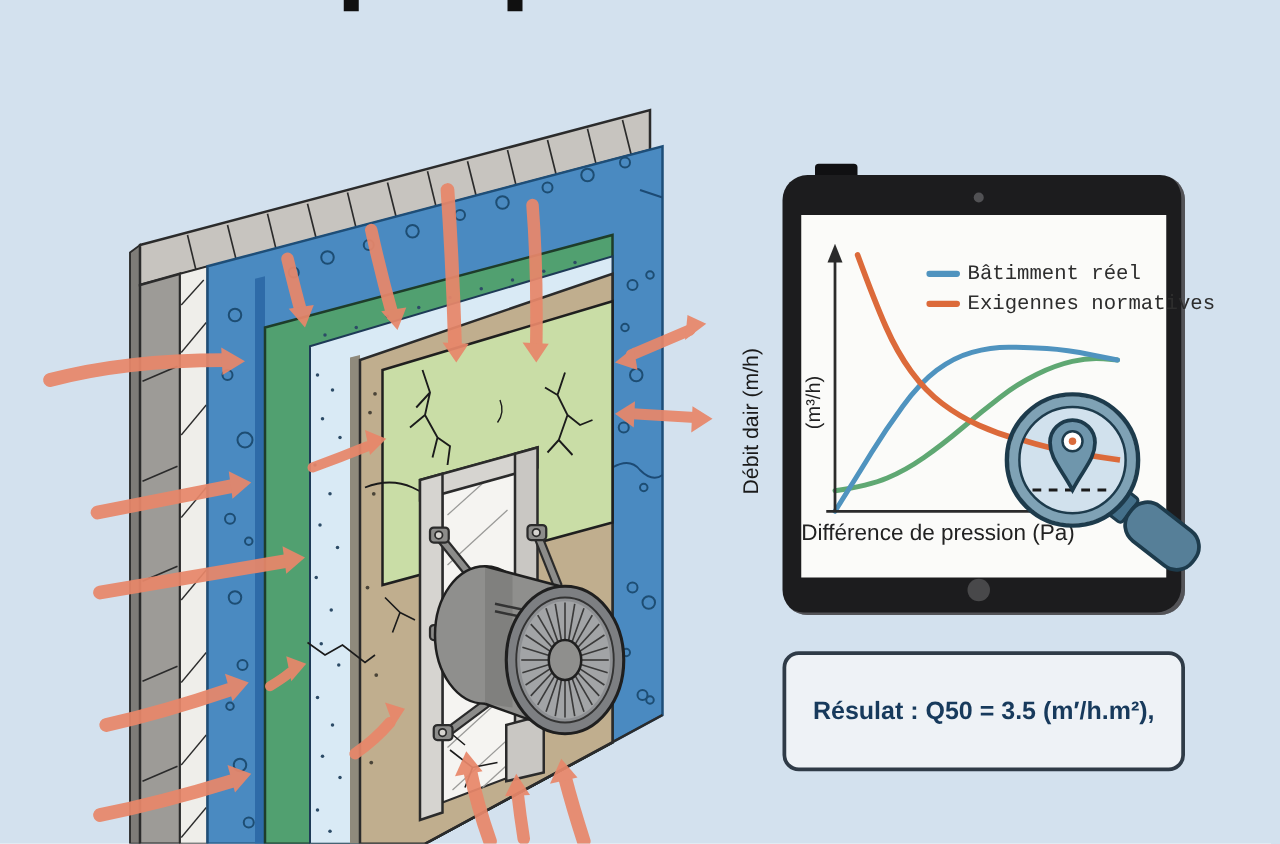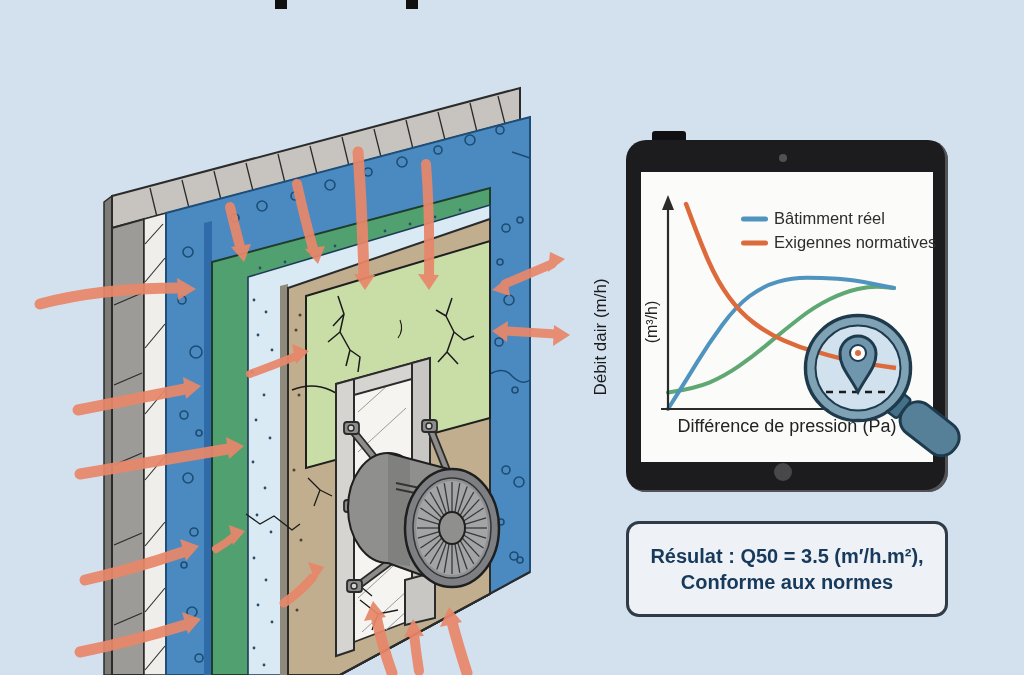--- a/index.html
+++ b/index.html
@@ -20,24 +20,24 @@
              border-radius:3px;z-index:2;}
   #tablet{position:absolute;left:626px;top:140px;width:322px;height:352px;background:#1c1c1e;
           border-radius:20px;z-index:3;box-shadow:inset -3px -2px 0 rgba(130,130,135,.55);}
   #camera-dot{position:absolute;left:153px;top:14px;width:8px;height:8px;border-radius:50%;
               background:#515154;}
   #home-btn{position:absolute;left:148px;top:323px;width:18px;height:18px;border-radius:50%;
             background:#48484a;}
   #screen{position:absolute;left:15px;top:32px;width:292px;height:290px;background:#fbfbf9;}
   #chart-svg{position:absolute;left:0;top:0;}
   .legend-row{position:absolute;display:flex;align-items:center;gap:6px;}
-  .legend-label{font-size:16.5px;color:#2d2d2d;white-space:nowrap;}
+  .legend-label{font-size:16.5px;color:#2d2d2d;white-space:nowrap;font-family:Liberation Mono, monospace;}
   #ylabel{position:absolute;left:-48px;top:140px;width:120px;height:20px;transform:rotate(-90deg);
           text-align:center;font-size:16px;color:#222;}
-  #xlabel{position:absolute;left:0;top:244px;width:292px;text-align:center;font-size:18px;color:#222;}
+  #xlabel{position:absolute;left:0;top:244px;width:292px;font-size:18px;color:#222;}
   
   #overlay-svg{position:absolute;left:0;top:0;z-index:4;pointer-events:none;}
   
   #result-box{position:absolute;left:626px;top:521px;width:322px;height:96px;background:#eef2f6;
               border:3px solid #2f3b47;border-radius:13px;z-index:3;display:flex;flex-direction:column;
               justify-content:center;align-items:center;line-height:1.32;}
   .result-line{font-size:20px;font-weight:bold;color:#173a5c;white-space:nowrap;}
 </style>
 </head>
 <body>
@@ -373,16 +373,15 @@
       <circle cx="858" cy="353" r="8" fill="#ffffff" stroke="#1d3b4c" stroke-width="2"></circle>
       <circle cx="858" cy="353" r="3" fill="#d96b3c"></circle>
     </g>
     <circle cx="858" cy="368" r="47" fill="none" stroke="#7fa2b5" stroke-width="8"></circle>
     <circle cx="858" cy="368" r="52.5" fill="none" stroke="#1d3b4c" stroke-width="3.5"></circle>
     <circle cx="858" cy="368" r="42.5" fill="none" stroke="#1d3b4c" stroke-width="2"></circle>
   </svg>
 
   <div id="result-box">
     <div class="result-line">Résulat : Q50 = 3.5 (m′/h.m²),</div>
-    <div class="result-line">Conforme aux normes</div>
   </div>
 
 </div>
 
 </body></html>

